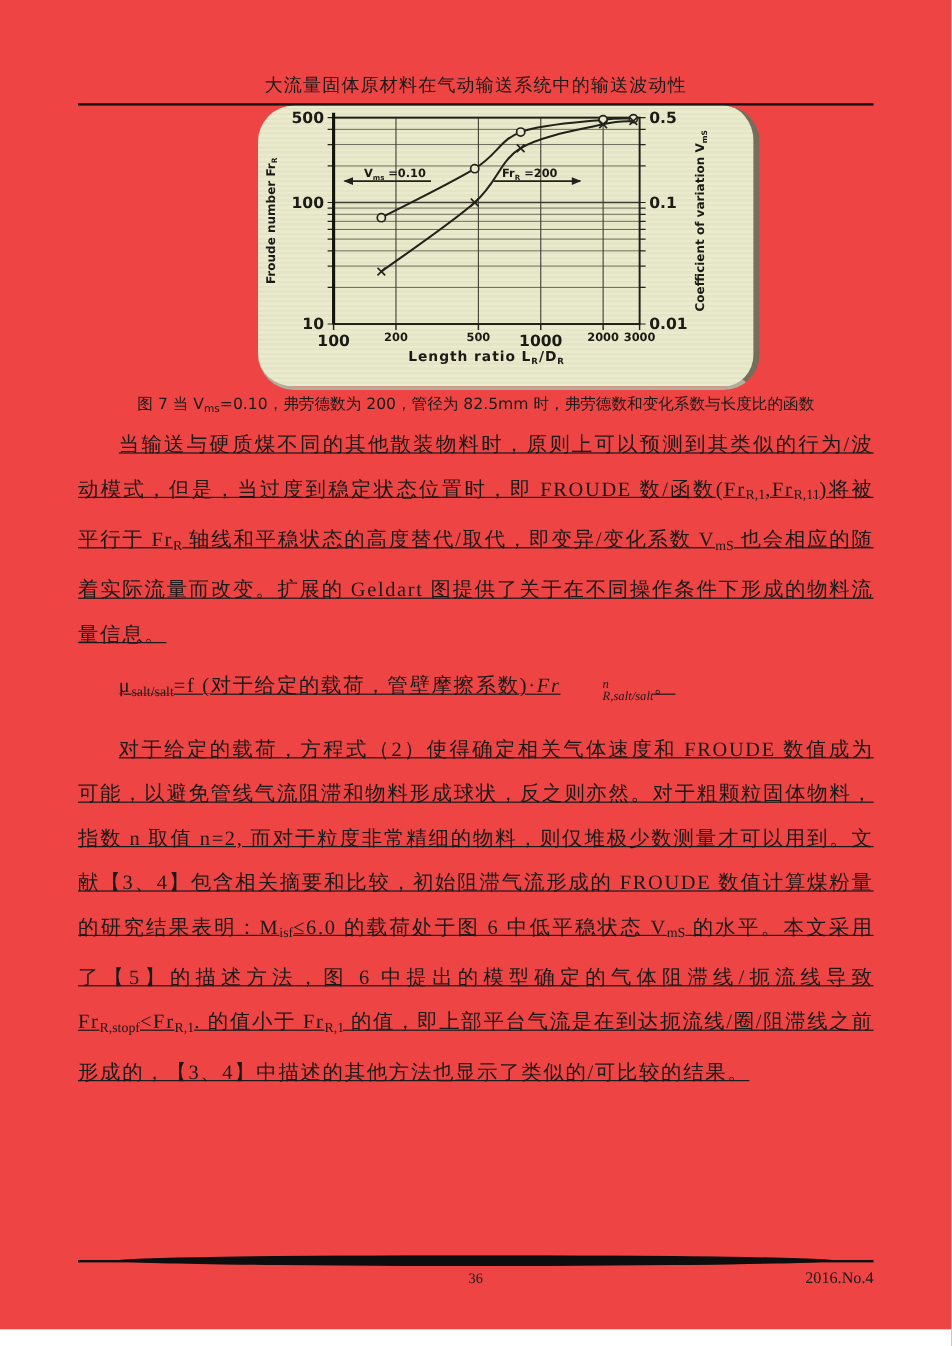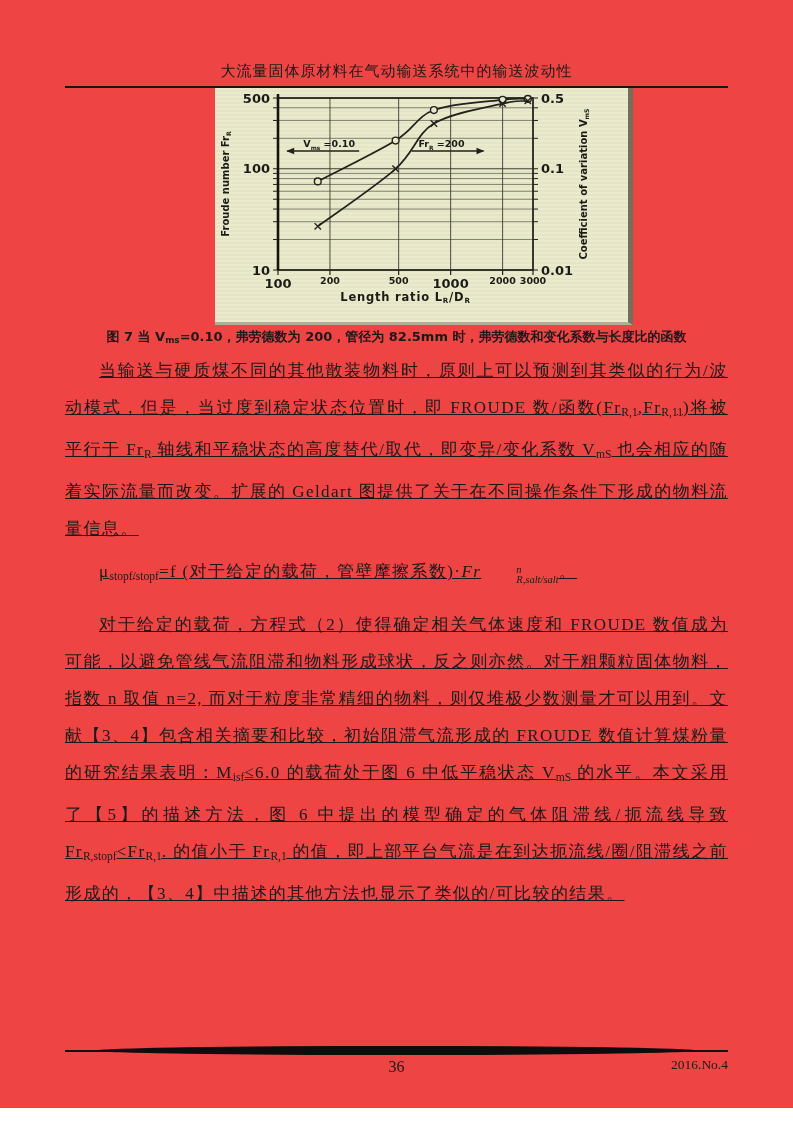--- a/index.html
+++ b/index.html
@@ -3,36 +3,36 @@
 <meta charset="utf-8">
 <style>
   html,body{margin:0;padding:0;background:#ffffff;}
   .page{position:relative;width:793px;height:1108px;background:#ef4444;overflow:hidden;
         font-family:"Liberation Serif","DejaVu Serif",serif;color:#1a1a1a;}
   .running-head{position:absolute;top:62px;left:65px;width:663px;text-align:center;
         font-size:15px;letter-spacing:1px;}
   .head-rule{position:absolute;top:86px;left:65px;width:663px;height:2px;background:#161616;}
   .figure{position:absolute;top:88px;left:215px;width:413px;height:234px;
         background:repeating-linear-gradient(0deg,#eaeacd 0 2px,#e6e4c6 2px 4px);
-        border-right:5px solid #766e5c;border-bottom:3px solid #b2ac9a;}
+        border-right:5px solid #766e5c;border-bottom:3px solid #b2ac9a;border-radius:30px;}
   .caption{position:absolute;top:328px;left:65px;width:663px;text-align:center;
-        font-family:"DejaVu Sans","Liberation Sans",sans-serif;font-weight:bold;font-size:13px;}
+        font-family:"DejaVu Sans","Liberation Sans",sans-serif;font-weight:normal;font-size:13px;}
   .bodytext{position:absolute;top:352px;left:65px;width:663px;text-decoration:underline;}
   .bodytext p{margin:0;font-size:17px;line-height:37px;text-align:justify;
         text-indent:34px;letter-spacing:1.4px;}
   .bodytext p.equation{text-align:left;margin:6px 0 10px 0;}
   .sub{vertical-align:-0.28em;font-size:68%;letter-spacing:0;}
   .it{font-style:italic;}
   .stack{display:inline-block;vertical-align:-0.55em;line-height:0.95;font-size:62%;
         text-align:left;letter-spacing:0;margin-left:1px;}
   .stack span{display:block;}
   .foot-rule-thin{position:absolute;top:1050px;left:65px;width:663px;height:2px;background:#111;}
   .foot-rule-lens{position:absolute;top:1046px;left:98px;width:597px;height:9px;background:#0d0d0d;
         clip-path:ellipse(50% 50% at 50% 50%);}
-  .foot-page-num{position:absolute;top:1058px;left:65px;width:663px;text-align:center;font-size:16px;}
+  .foot-page-num{position:absolute;top:1058px;left:65px;width:663px;text-align:center;font-size:12px;}
   .foot-issue{position:absolute;top:1057px;right:65px;font-size:13.5px;}
 </style>
 </head>
 <body>
 
 <div class="page">
 
   <div class="running-head">大流量固体原材料在气动输送系统中的输送波动性</div>
   <div class="head-rule"></div>
 
@@ -132,21 +132,21 @@
         <line x1="196.4906339365017" y1="62.93509829996436" x2="268.4906339365017" y2="62.93509829996436" stroke="#22221c" stroke-width="1.4"></line>
         <polygon points="269.4906339365017,62.93509829996436 261.4906339365017,59.735098299964356 261.4906339365017,66.13509829996435" fill="#22221c"></polygon>
         <text x="226.4906339365017" y="59.43509829996436" font-family="&quot;DejaVu Sans&quot;,&quot;Liberation Sans&quot;,sans-serif" font-size="9.5" font-weight="bold" fill="#1b1b15" text-anchor="middle"><tspan>Fr</tspan><tspan dy="2.2" font-size="5.89">R</tspan><tspan dy="-2.2"> =200</tspan></text>
       </svg>
   </div>
 
   <div class="caption"><span>图 7 当 V</span><span class="sub">ms</span><span>=0.10，弗劳德数为 200，管径为 82.5mm 时，弗劳德数和变化系数与长度比的函数</span></div>
 
   <div class="bodytext">
     <p><span>当输送与硬质煤不同的其他散装物料时，原则上可以预测到其类似的行为/波动模式，但是，当过度到稳定状态位置时，即 FROUDE 数/函数(Fr</span><span class="sub">R,1</span><span>,Fr</span><span class="sub">R,11</span><span>)将被平行于 Fr</span><span class="sub">R</span><span> 轴线和平稳状态的高度替代/取代，即变异/变化系数 V</span><span class="sub">mS</span><span> 也会相应的随着实际流量而改变。扩展的 Geldart 图提供了关于在不同操作条件下形成的物料流量信息。</span></p>
-    <p class="equation"><span>μ</span><span class="sub">stopf/stopf</span><span>=f (对于给定的载荷，管壁摩擦系数)·</span><span class="it">Fr</span><span class="stack it"><span>n</span><span>R,salt/salt</span></span><span>。</span></p>
+    <p class="equation"><span>μ</span><span class="sub">salt/salt</span><span>=f (对于给定的载荷，管壁摩擦系数)·</span><span class="it">Fr</span><span class="stack it"><span>n</span><span>R,salt/salt</span></span><span>。</span></p>
     <p><span>对于给定的载荷，方程式（2）使得确定相关气体速度和 FROUDE 数值成为可能，以避免管线气流阻滞和物料形成球状，反之则亦然。对于粗颗粒固体物料，指数 n 取值 n=2, 而对于粒度非常精细的物料，则仅堆极少数测量才可以用到。文献【3、4】包含相关摘要和比较，初始阻滞气流形成的 FROUDE 数值计算煤粉量的研究结果表明：M</span><span class="sub">isf</span><span>≤6.0 的载荷处于图 6 中低平稳状态 V</span><span class="sub">mS</span><span> 的水平。本文采用了【5】的描述方法，图 6 中提出的模型确定的气体阻滞线/扼流线导致 Fr</span><span class="sub">R,stopf</span><span>&lt;Fr</span><span class="sub">R,1</span><span>. 的值小于 Fr</span><span class="sub">R,1</span><span> 的值，即上部平台气流是在到达扼流线/圈/阻滞线之前形成的，【3、4】中描述的其他方法也显示了类似的/可比较的结果。</span></p>
   </div>
 
   <div class="foot-rule-thin"></div>
   <div class="foot-rule-lens"></div>
   <div class="foot-page-num">36</div>
   <div class="foot-issue">2016.No.4</div>
 
 </div>
 

